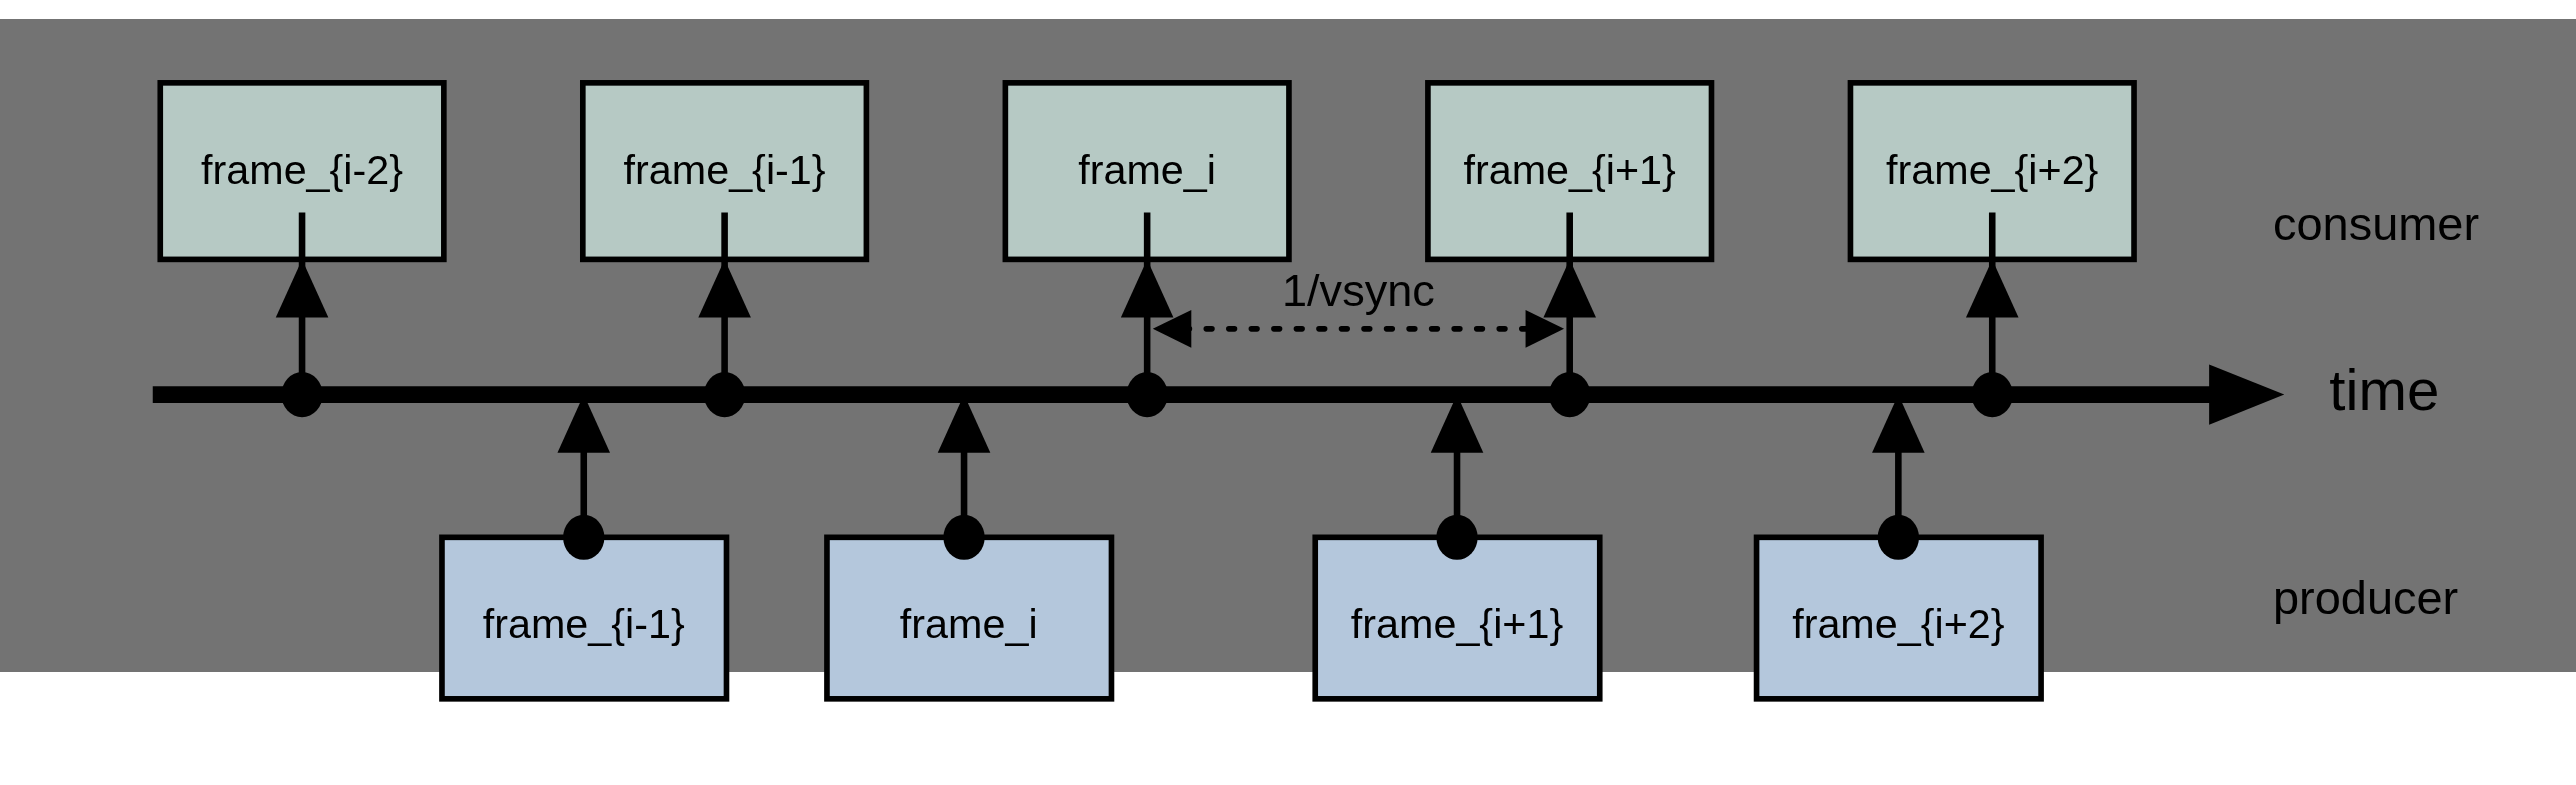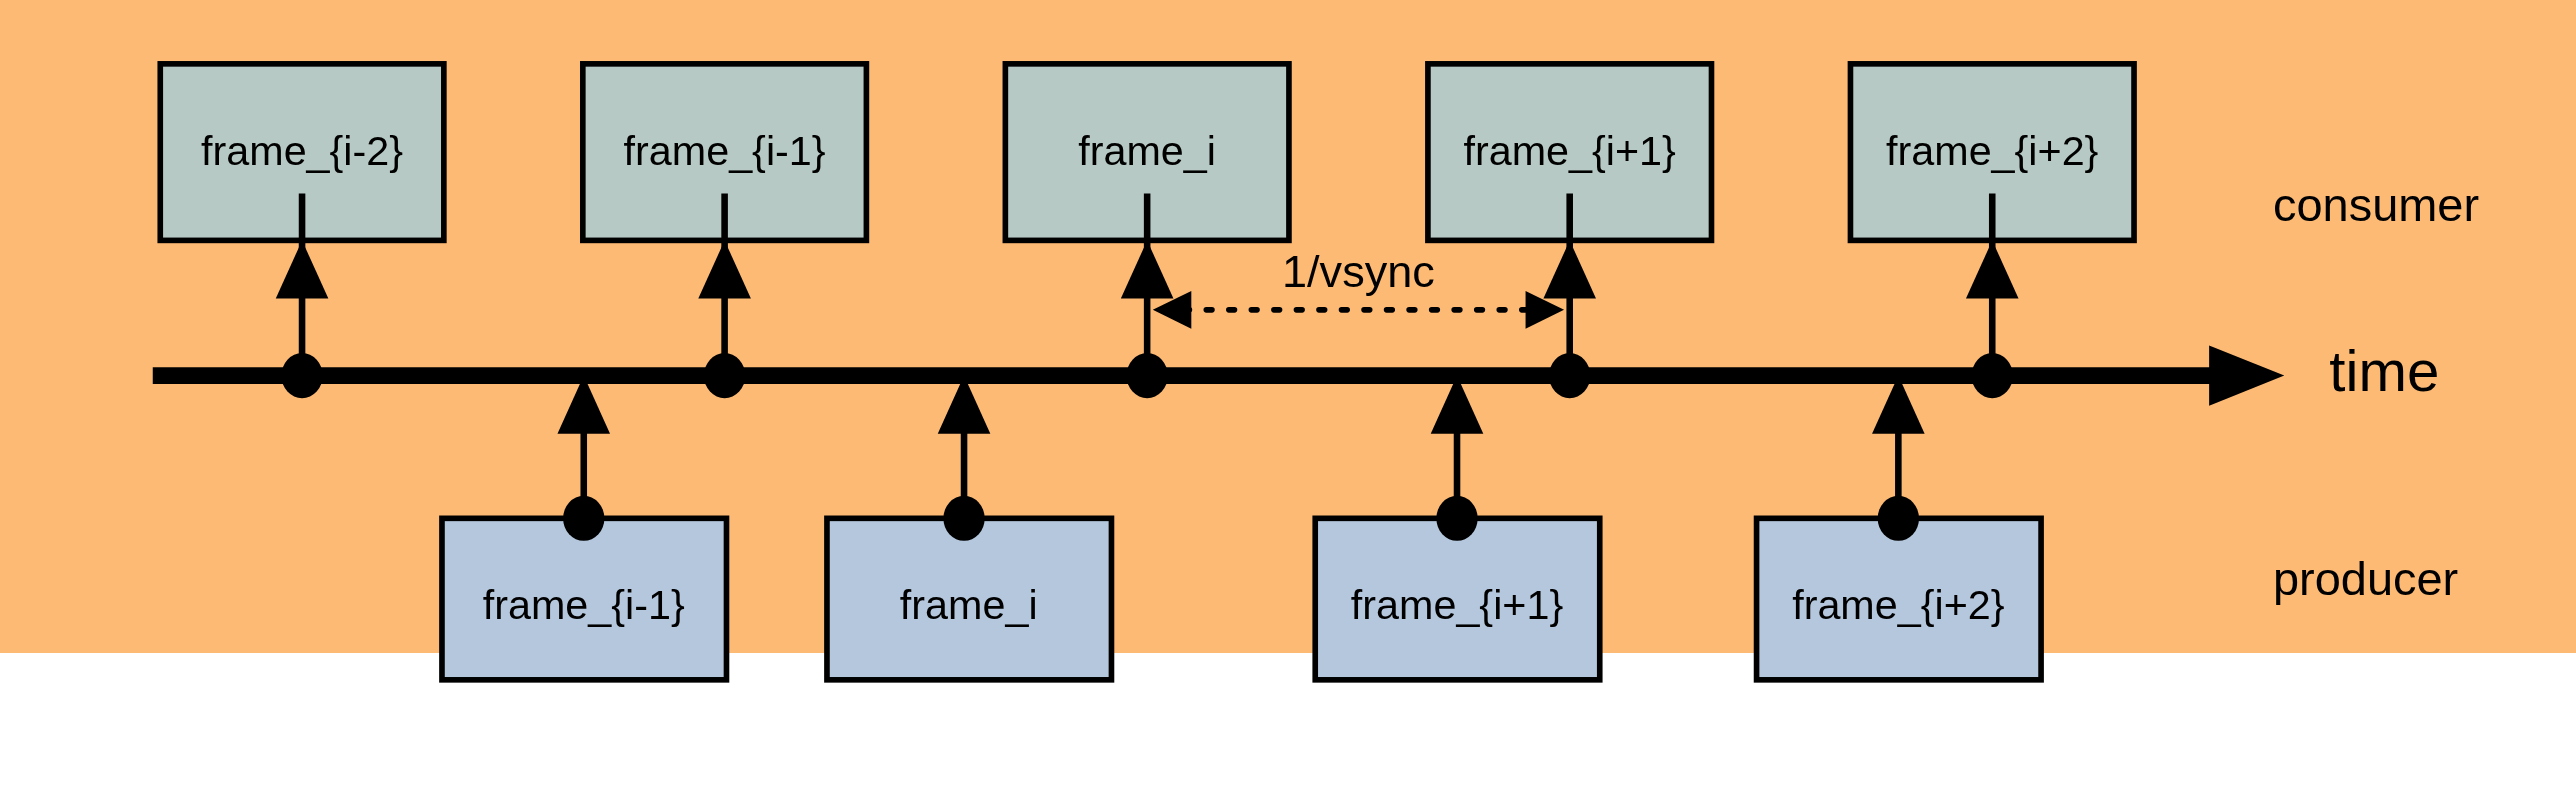--- a/index.html
+++ b/index.html
@@ -10,21 +10,22 @@
   body {
     width: 2576px;
     height: 785px;
     overflow: hidden;
     font-family: "Liberation Sans", sans-serif;
   }
   #stage {
     position: relative;
     width: 2576px;
     height: 653px;
-    background: #fdba74;
+    background: #737373;
+    margin-top: 19px;
   }
   svg#diagram {
     display: block;
     width: 2576px;
     height: 785px;
   }
   .frame-box-rect {
     stroke: #000000;
     stroke-width: 6;
   }

